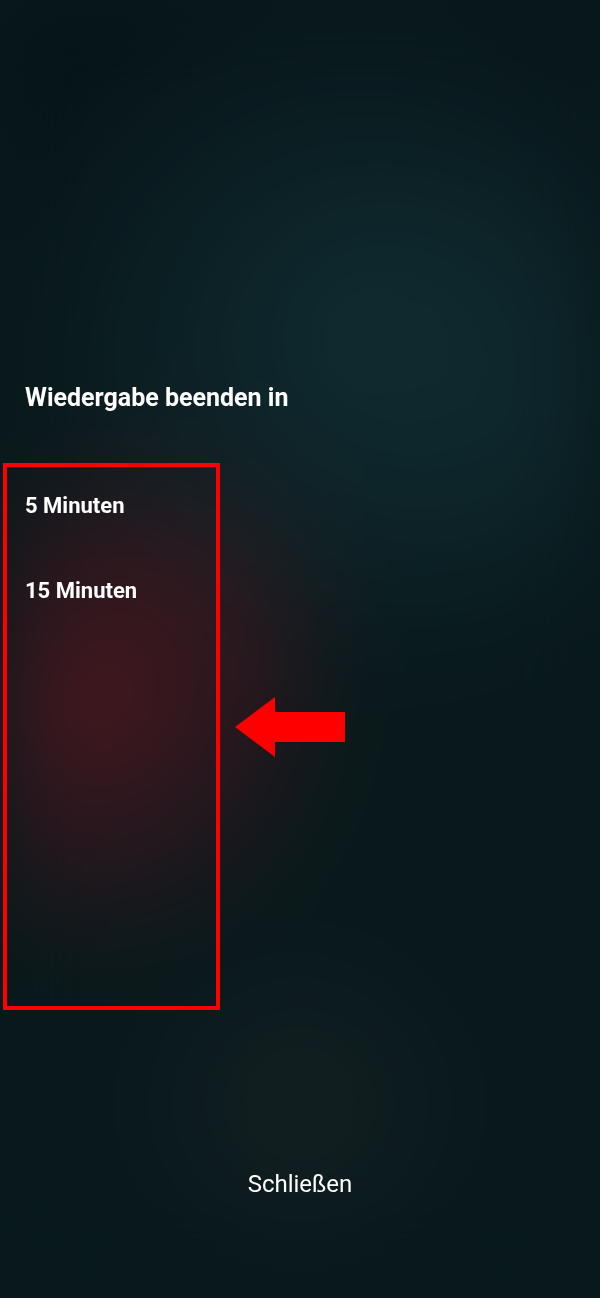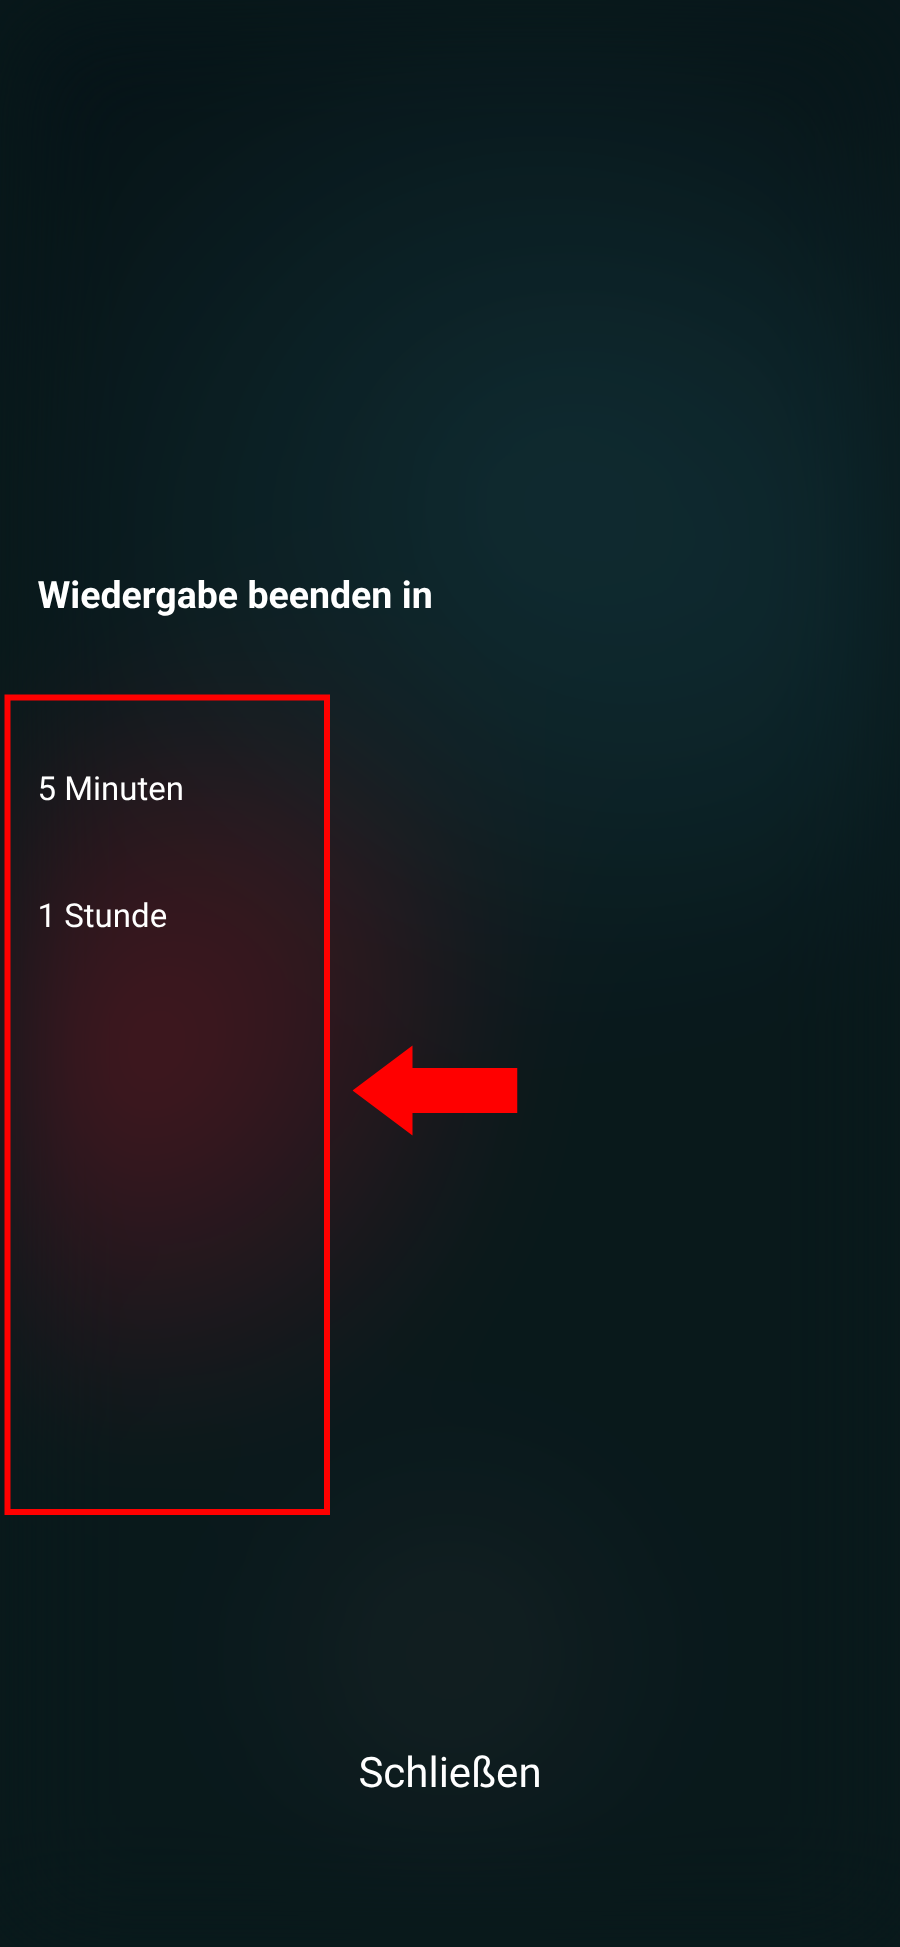--- a/index.html
+++ b/index.html
@@ -49,44 +49,44 @@
       width: 100%;
       height: 100%;
       padding: 0 25px;
     }
     
     .title {
       color: #ffffff;
       font-size: 25px;
       font-weight: 700;
       margin-top: 383px;
-      margin-bottom: 72px;
+      margin-bottom: 51px;
     }
     
     .options-list {
       display: flex;
       flex-direction: column;
     }
     
     .option-item {
       color: #ffffff;
       font-size: 22px;
-      font-weight: 400;
+      font-weight: 700;
       padding: 30px 0;
       cursor: pointer;
     }
     
     .close-button {
       position: absolute;
       bottom: 100px;
       left: 0;
       width: 100%;
       text-align: center;
       color: #ffffff;
-      font-size: 28px;
+      font-size: 24px;
       font-weight: 400;
       cursor: pointer;
     }
     
     .highlight-box {
       position: absolute;
       left: 3px;
       top: 463px;
       width: 217px;
       height: 547px;
@@ -108,21 +108,21 @@
 <div class="overlay"></div>
 
 <div class="content">
   <h2 class="title">Wiedergabe beenden in</h2>
 
   <div class="options-list">
     <div class="option-item">
       <span>5 Minuten</span>
     </div>
     <div class="option-item">
-      <span>1 Stunde</span>
+      <span>15 Minuten</span>
     </div>
   </div>
 
   <div class="close-button">
     <span>Schließen</span>
   </div>
 </div>
 
 <div class="highlight-box"></div>
 

